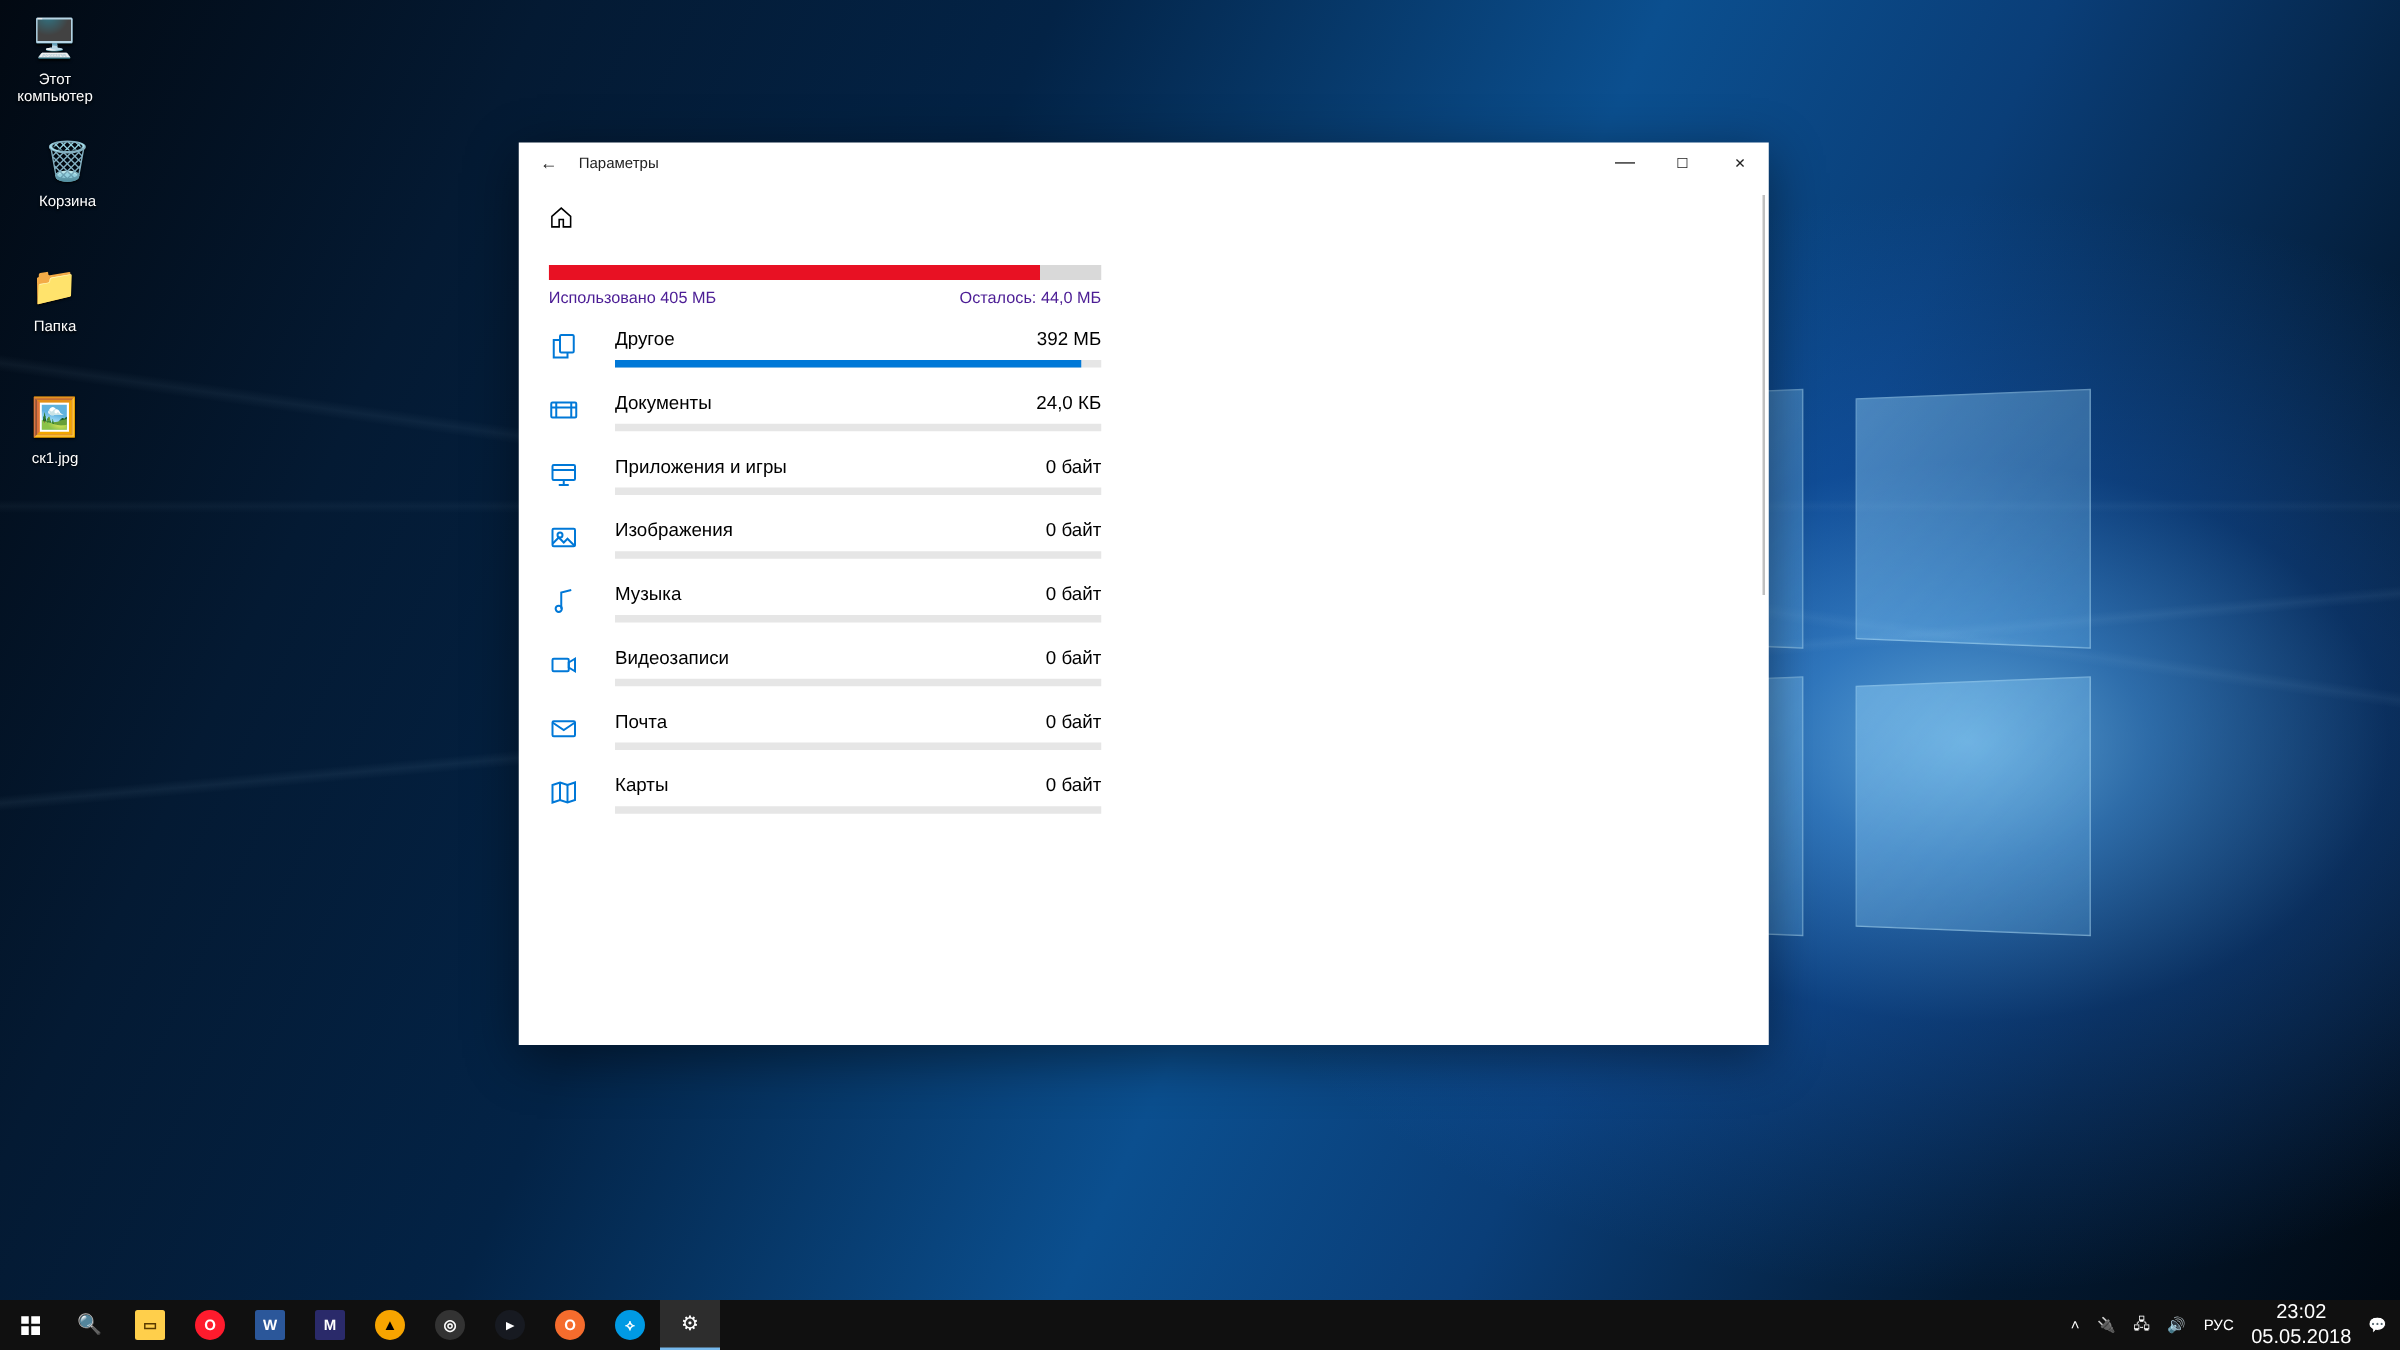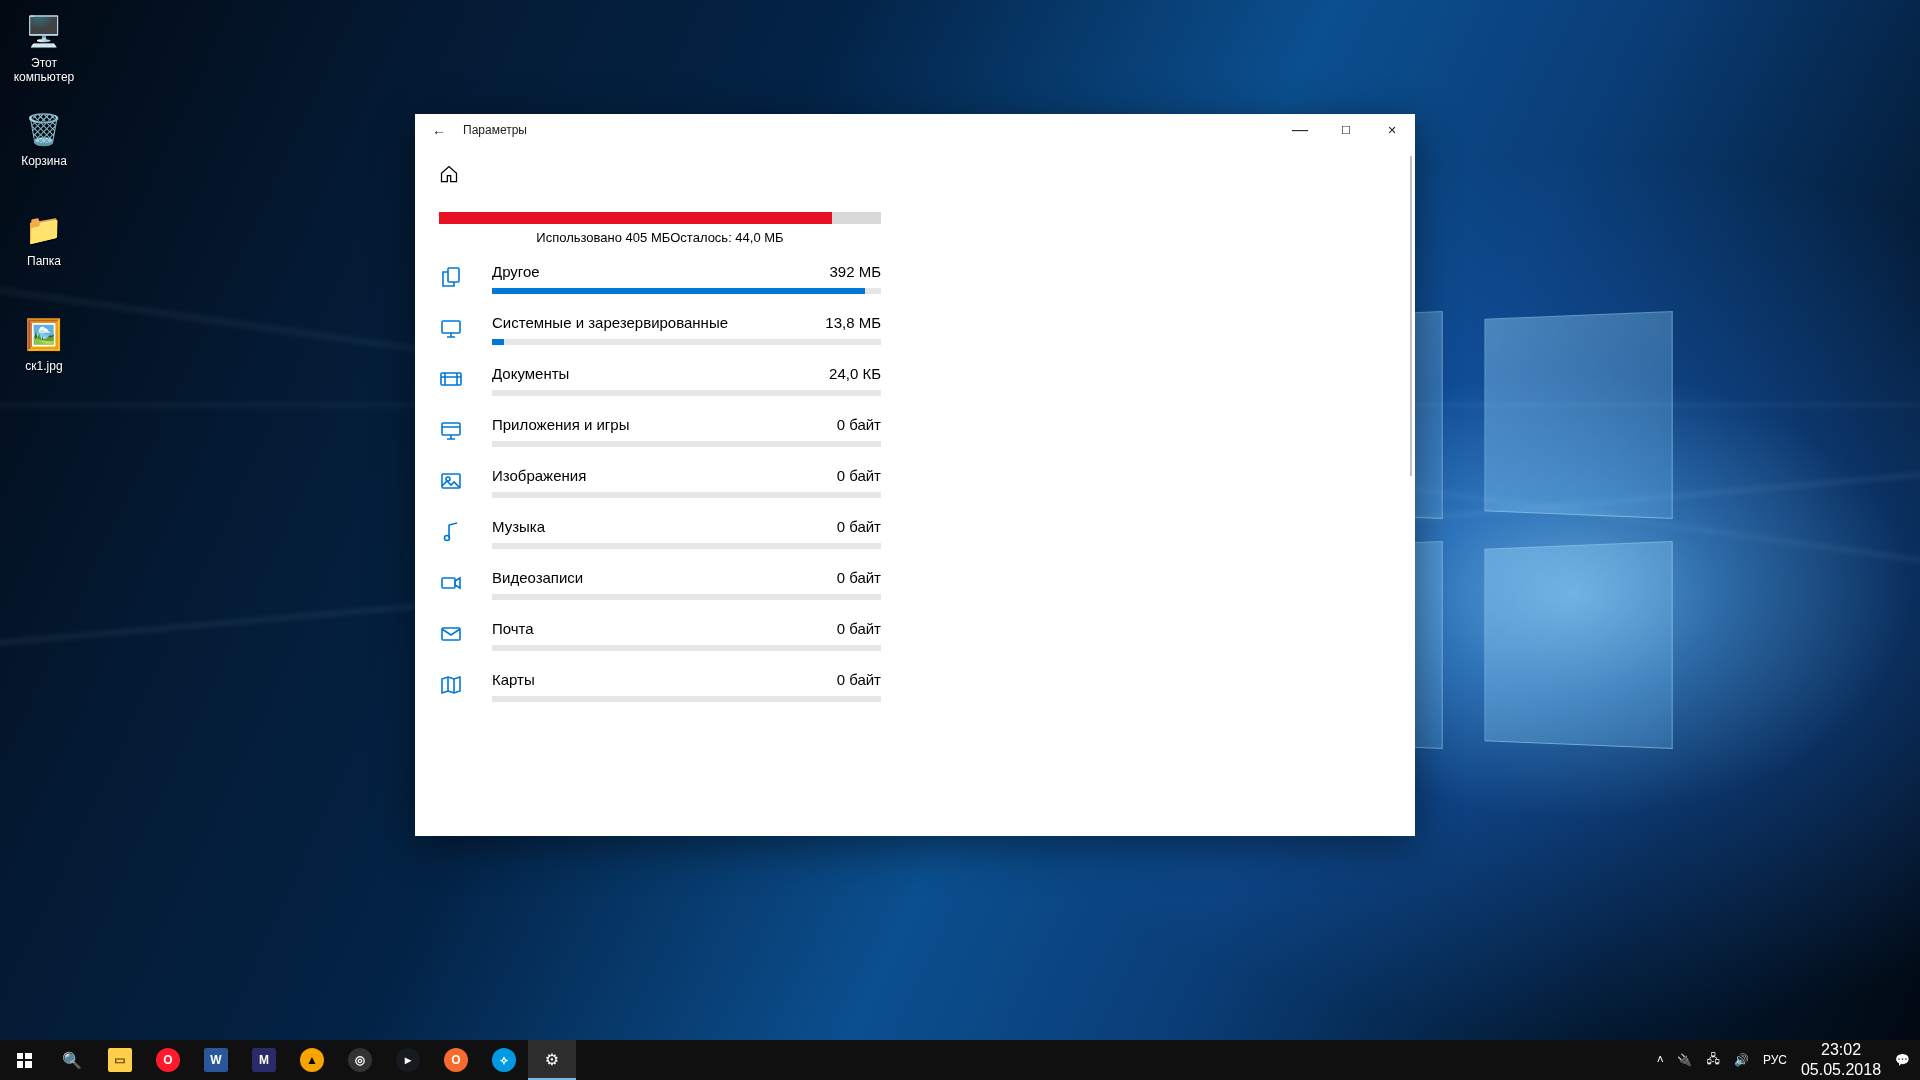--- a/index.html
+++ b/index.html
@@ -44,21 +44,21 @@
 .content { flex:1; overflow:hidden; position:relative;}
 .content-inner { position:absolute; left:24px; right:12px; top:18px; bottom:0; overflow-y:auto; padding-right:10px;}
 .hdr { display:flex; align-items:center; gap:20px; margin-bottom:28px;}
 .home { width:20px; height:20px; cursor:pointer;}
 .home svg{width:100%;height:100%;}
 .page-title { font-size:28px; font-weight:400; color:#000;}
 .section-title { font-size:20px; color:#000; margin-bottom:18px;}
 
 .storage-bar { width:442px; height:12px; background:#d9d9d9; margin-bottom:6px;}
 .storage-bar .fill{ height:100%; background:#e81123;}
-.storage-legend { width:442px; display:flex; justify-content:center; color:#000000; font-size:13px; margin-bottom:18px;}
+.storage-legend { width:442px; display:flex; justify-content:space-between; color:#4c1d95; font-size:13px; margin-bottom:18px;}
 
 .cat { width:442px; display:flex; align-items:flex-start; gap:29px; margin-bottom:20px; cursor:pointer;}
 .cat .caticon{ width:24px; height:24px; color:#0078d7; flex-shrink:0; margin-top:2px;}
 .cat .caticon svg{width:100%;height:100%;stroke:currentColor;fill:none;stroke-width:1.6;}
 .cat .catbody{ flex:1;}
 .cat .row1{ display:flex; justify-content:space-between; font-size:15px; color:#000; margin-bottom:8px;}
 .cat .bar{ height:6px; background:#e6e6e6;}
 .cat .bar .f{ height:100%; background:#0078d7;}
 
 .scrollhint{ position:absolute; right:3px; top:10px; width:2px; height:320px; background:#c0c0c0;}
@@ -85,21 +85,21 @@
     <div class="q tl"></div>
       <div class="q tr"></div>
       <div class="q bl"></div>
       <div class="q br"></div>
   </div>
 
   <div class="di" style="left:6px; top:10px;">
     <div class="ic ic-pc"></div>
     <div>Этот компьютер</div>
   </div>
-  <div class="di" style="left:6px; top:108px;">
+  <div class="di" style="left:16px; top:108px;">
     <div class="ic ic-bin"></div>
     <div>Корзина</div>
   </div>
   <div class="di" style="left:6px; top:208px;">
     <div class="ic ic-folder"></div>
     <div>Папка</div>
   </div>
   <div class="di" style="left:6px; top:313px;">
     <div class="ic ic-img"></div>
     <div>ск1.jpg</div>
@@ -142,35 +142,20 @@
                   <rect x="9" y="3" width="11" height="14" rx="1"></rect>
                   <path d="M9 7 L4 7 L4 21 L15 21 L15 17"></path>
                 </svg></div>
               <div class="catbody">
                 <div class="row1">
                   <span>Другое</span>
                   <span>392 МБ</span>
                 </div>
                 <div class="bar">
                   <div class="f" style="width:96%"></div>
-                </div>
-              </div>
-            </div>
-            <div class="cat">
-              <div class="caticon"><svg viewBox="0 0 24 24">
-                  <rect x="3" y="5" width="18" height="12" rx="1"></rect>
-                  <path d="M8 21h8M12 17v4"></path>
-                </svg></div>
-              <div class="catbody">
-                <div class="row1">
-                  <span>Системные и зарезервированные</span>
-                  <span>13,8 МБ</span>
-                </div>
-                <div class="bar">
-                  <div class="f" style="width:3%"></div>
                 </div>
               </div>
             </div>
             <div class="cat">
               <div class="caticon"><svg viewBox="0 0 24 24">
                   <rect x="2" y="6" width="20" height="12" rx="1"></rect>
                   <path d="M2 10h20M6 6v12M18 6v12"></path>
                 </svg></div>
               <div class="catbody">
                 <div class="row1">

